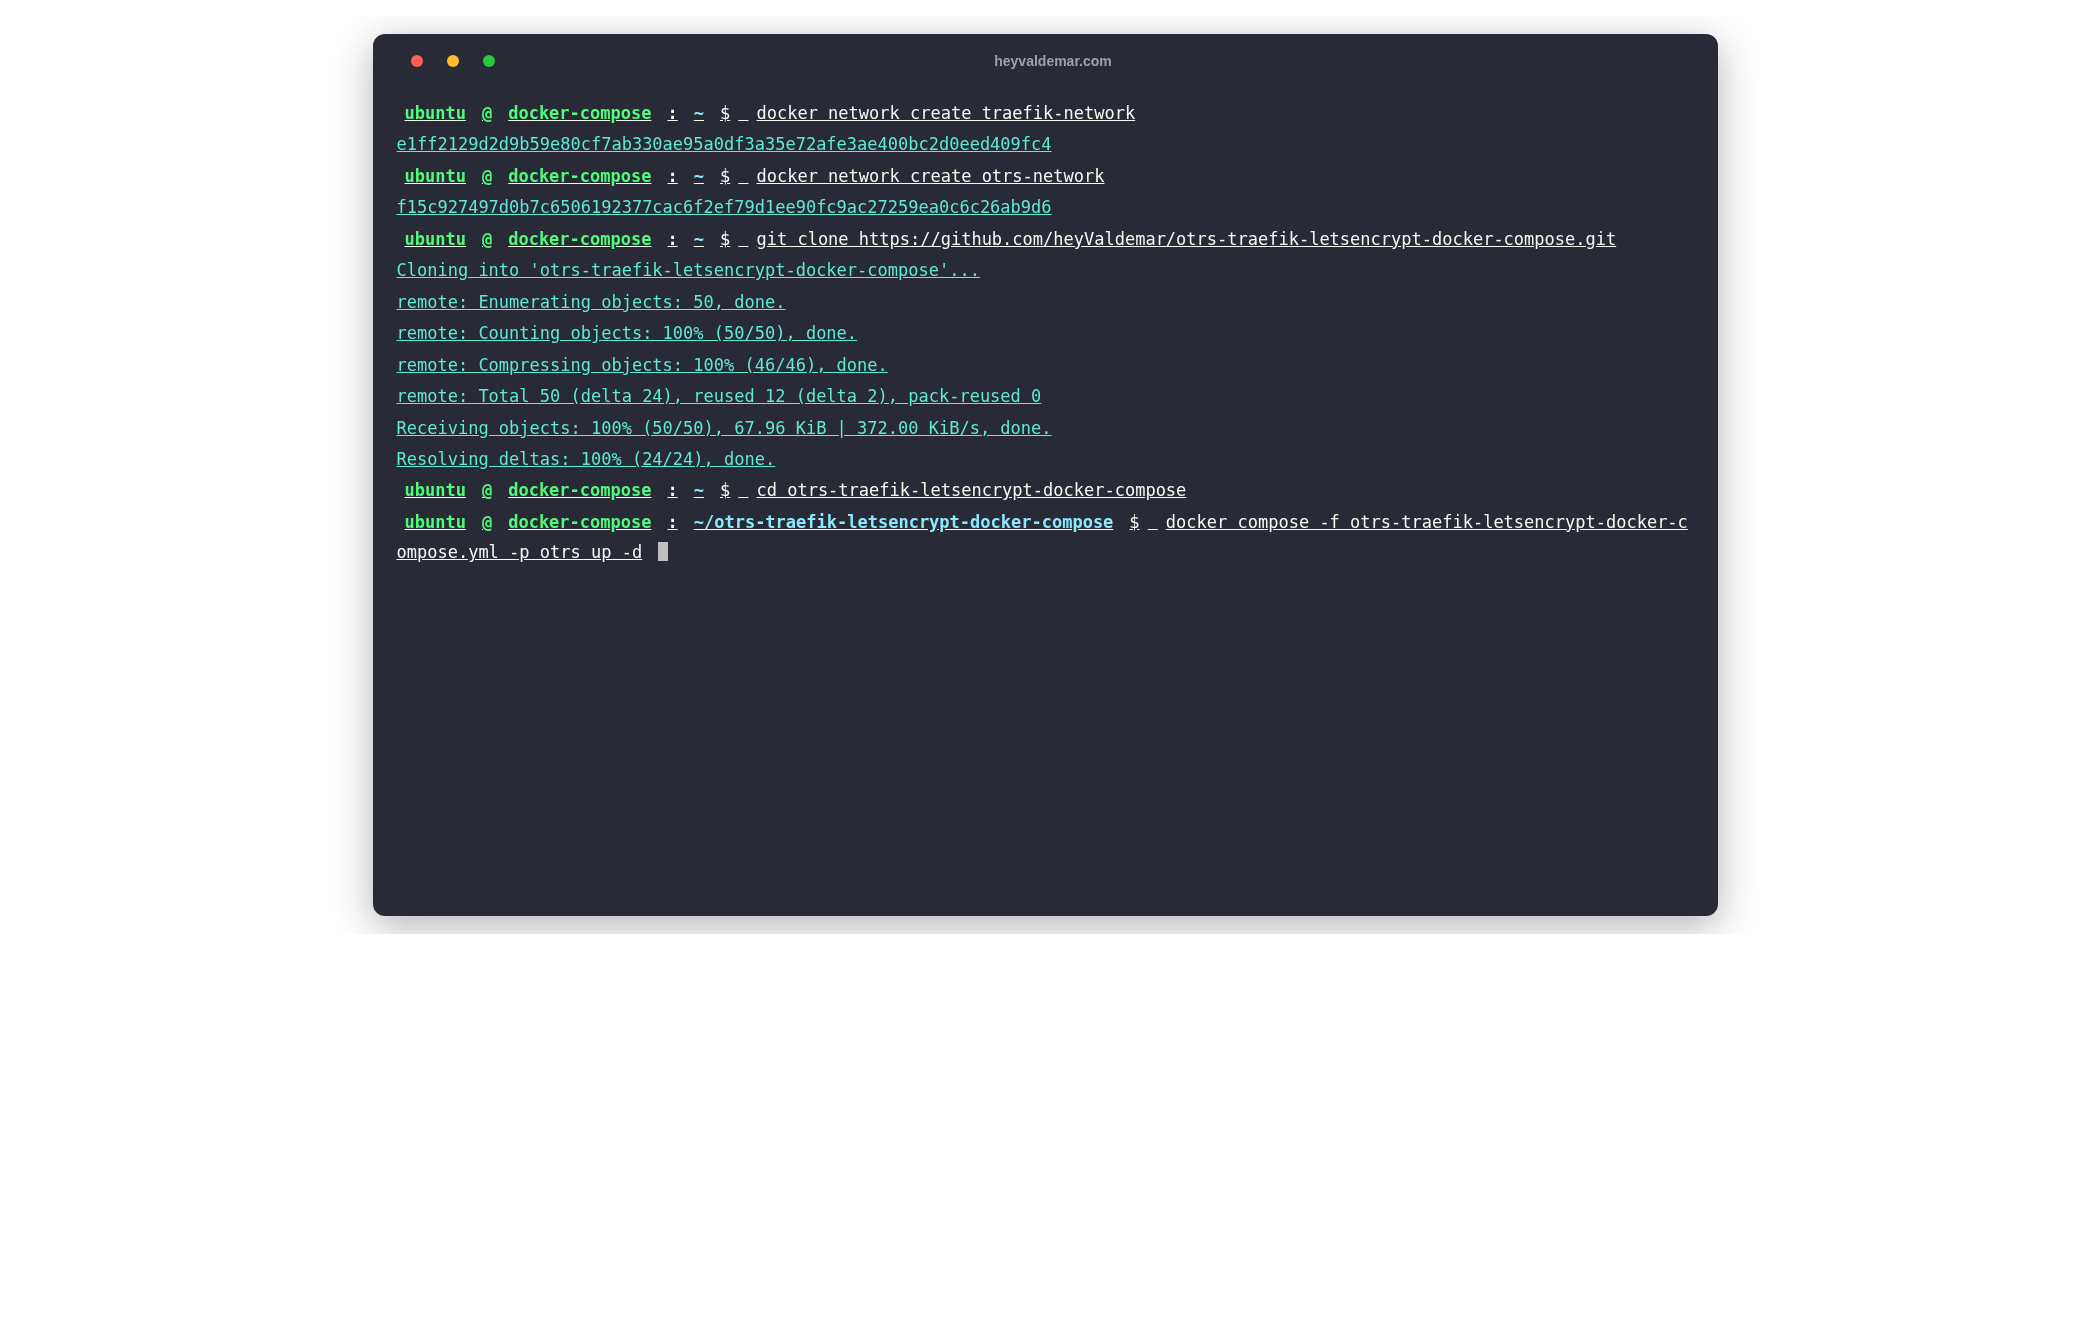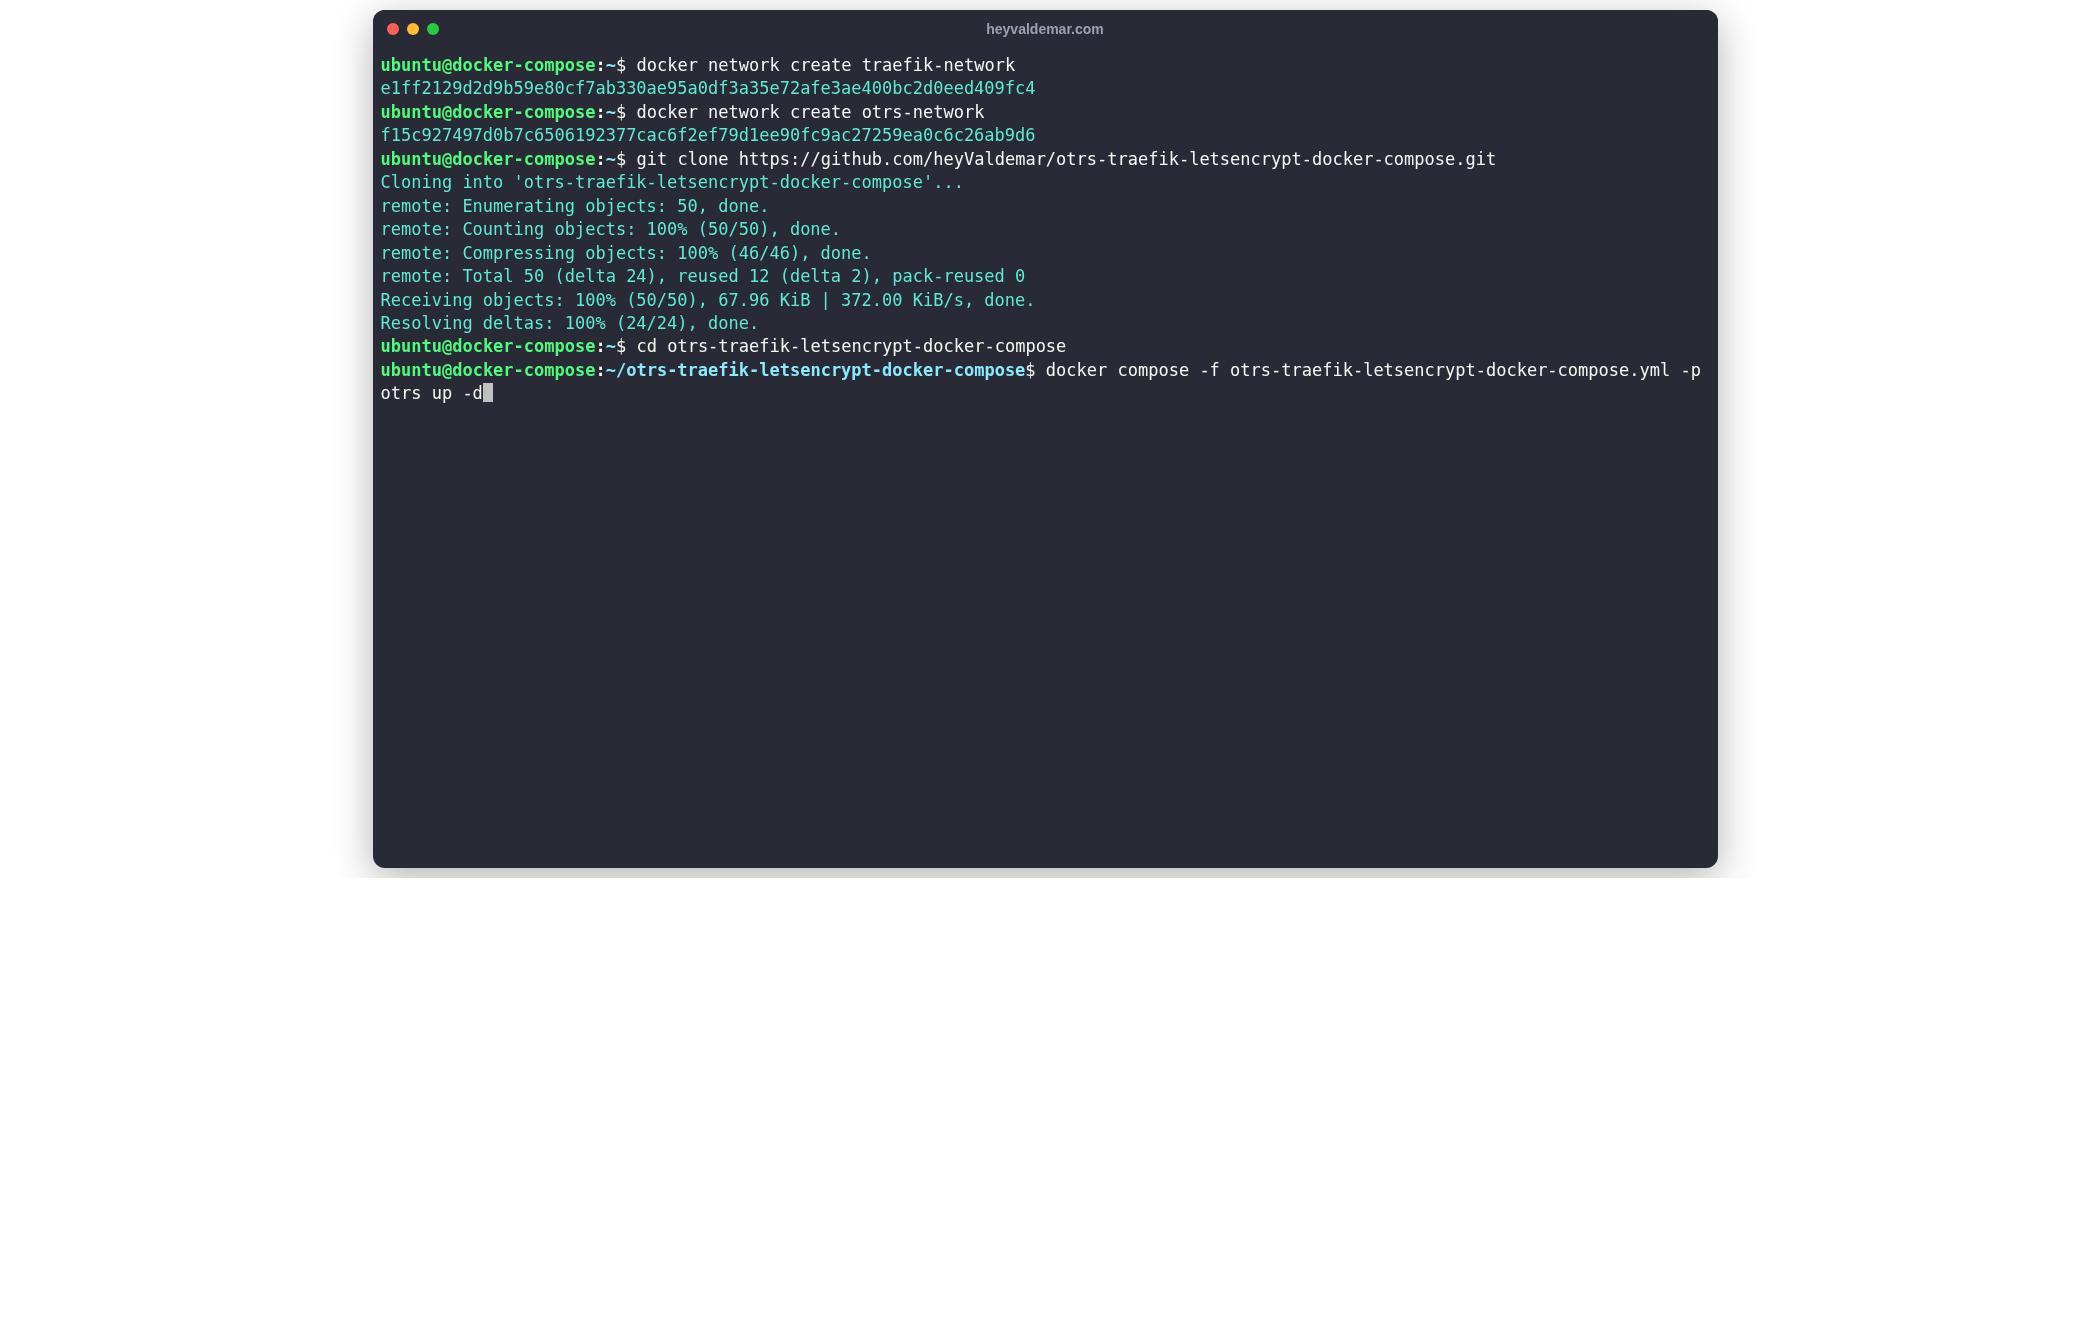--- a/index.html
+++ b/index.html
@@ -1,16 +1,16 @@
 <!DOCTYPE html>
 <html><head>
   <meta charset="utf-8">
   <style>
     * {
-      margin: 0;
+      margin: 8px;
       padding: 0;
       box-sizing: border-box;
     }
     body {
       background: #ffffff;
       display: flex;
       justify-content: center;
       align-items: flex-start;
       padding: 10px;
       font-family: 'Menlo', 'Monaco', 'Consolas', monospace;
@@ -71,20 +71,21 @@
     .cursor {
       display: inline-block;
       width: 10px;
       height: 19px;
       background: #bfbfbf;
       vertical-align: text-bottom;
       margin-bottom: 1px;
     }
     .line {
       display: block;
+      text-decoration: underline;
     }
   </style>
 </head>
 <body>
 
 <div class="terminal-window">
   <div class="titlebar">
     <div class="window-controls">
       <div class="window-dot dot-red"></div>
       <div class="window-dot dot-yellow"></div>

